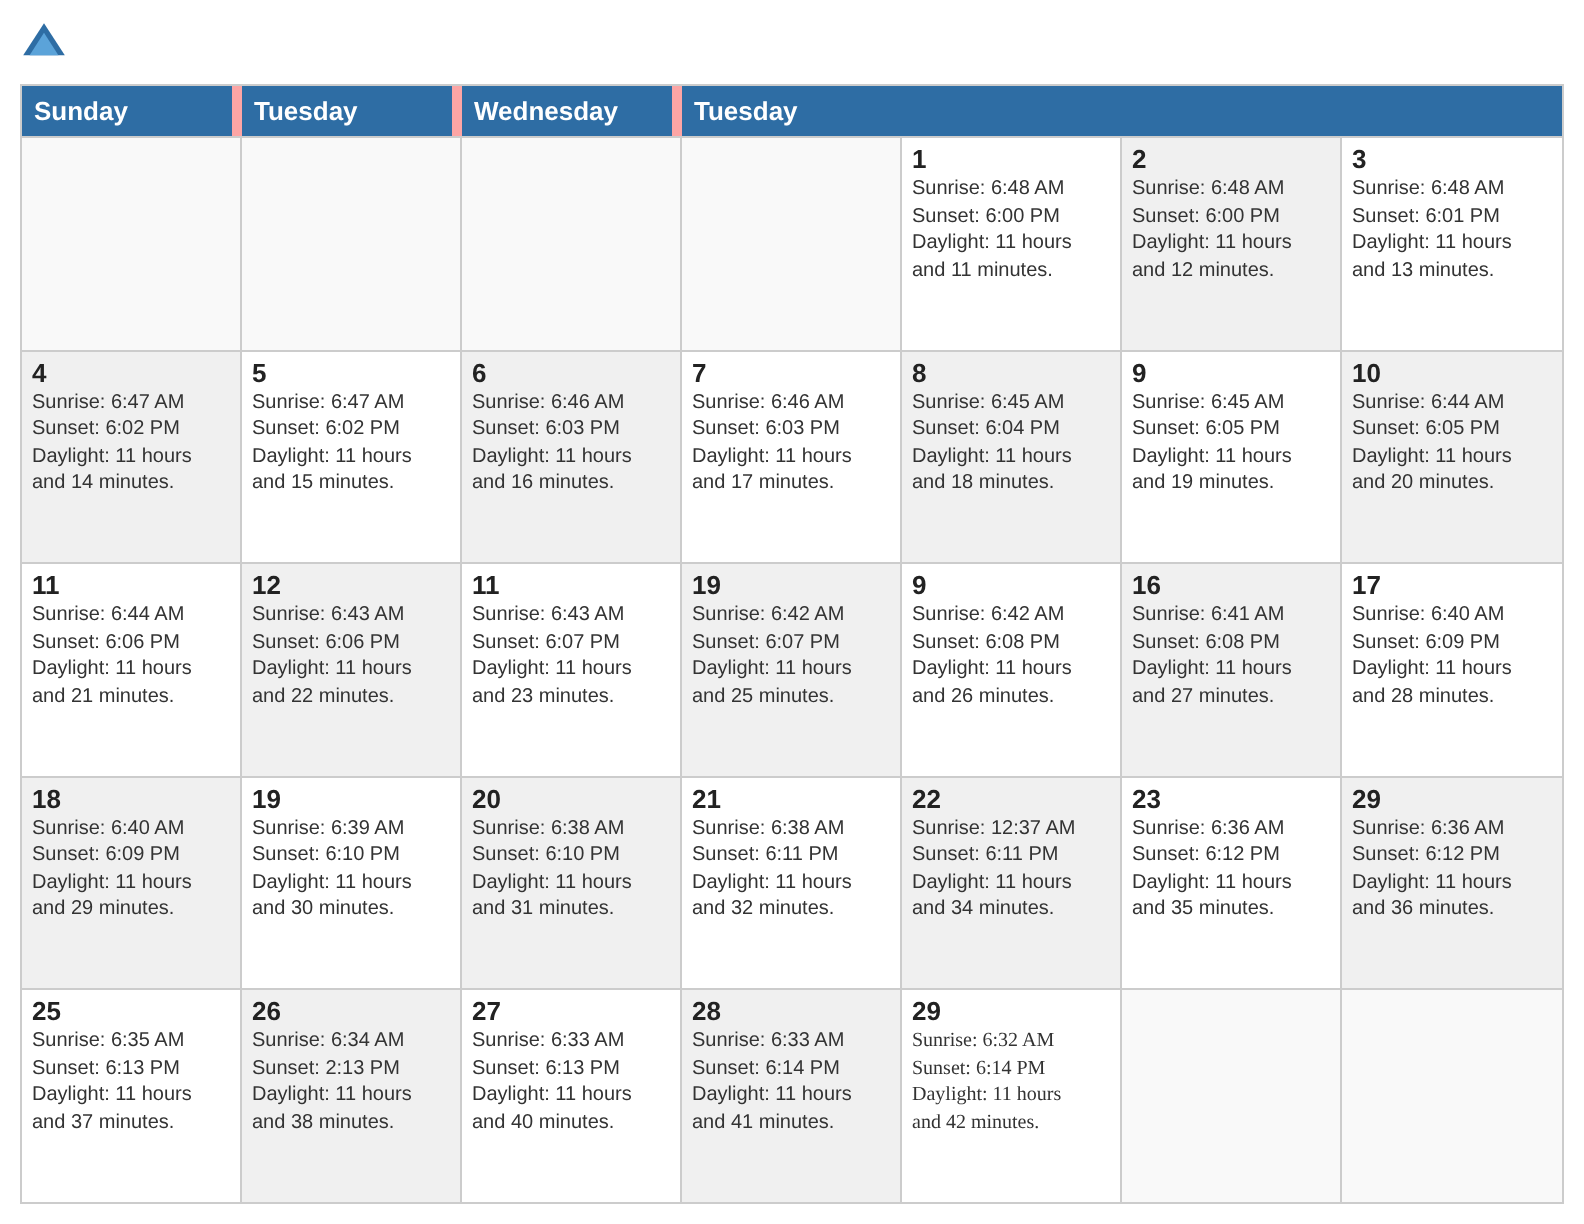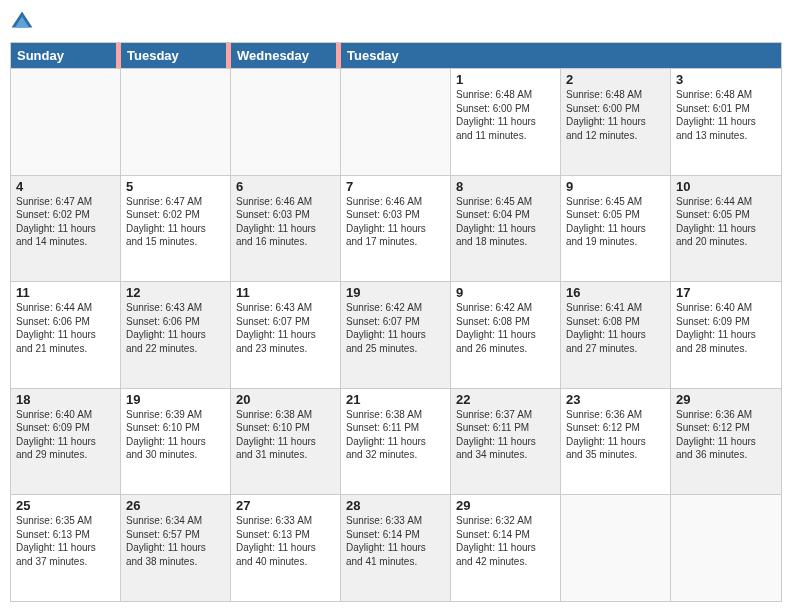--- a/index.html
+++ b/index.html
@@ -287,21 +287,21 @@
           </div>
           <div class="cal-cell">
             <div class="day-number">21</div>
             <div class="day-info" style="white-space: pre-line;">Sunrise: 6:38 AM
 Sunset: 6:11 PM
 Daylight: 11 hours
 and 32 minutes.</div>
           </div>
           <div class="cal-cell shaded">
             <div class="day-number">22</div>
-            <div class="day-info" style="white-space: pre-line;">Sunrise: 6:37 AM
+            <div class="day-info" style="white-space: pre-line;">Sunrise: 12:37 AM
 Sunset: 6:11 PM
 Daylight: 11 hours
 and 34 minutes.</div>
           </div>
           <div class="cal-cell">
             <div class="day-number">23</div>
             <div class="day-info" style="white-space: pre-line;">Sunrise: 6:36 AM
 Sunset: 6:12 PM
 Daylight: 11 hours
 and 35 minutes.</div>
@@ -318,41 +318,41 @@
           <div class="cal-cell">
             <div class="day-number">25</div>
             <div class="day-info" style="white-space: pre-line;">Sunrise: 6:35 AM
 Sunset: 6:13 PM
 Daylight: 11 hours
 and 37 minutes.</div>
           </div>
           <div class="cal-cell shaded">
             <div class="day-number">26</div>
             <div class="day-info" style="white-space: pre-line;">Sunrise: 6:34 AM
-Sunset: 6:57 PM
+Sunset: 2:13 PM
 Daylight: 11 hours
 and 38 minutes.</div>
           </div>
           <div class="cal-cell">
             <div class="day-number">27</div>
             <div class="day-info" style="white-space: pre-line;">Sunrise: 6:33 AM
 Sunset: 6:13 PM
 Daylight: 11 hours
 and 40 minutes.</div>
           </div>
           <div class="cal-cell shaded">
             <div class="day-number">28</div>
             <div class="day-info" style="white-space: pre-line;">Sunrise: 6:33 AM
 Sunset: 6:14 PM
 Daylight: 11 hours
 and 41 minutes.</div>
           </div>
           <div class="cal-cell">
             <div class="day-number">29</div>
-            <div class="day-info" style="white-space: pre-line;">Sunrise: 6:32 AM
+            <div class="day-info" style="white-space: pre-line; font-family: Liberation Serif, serif;">Sunrise: 6:32 AM
 Sunset: 6:14 PM
 Daylight: 11 hours
 and 42 minutes.</div>
           </div>
           <div class="cal-cell empty"></div>
           <div class="cal-cell empty"></div>
         </div>
       </div>
   </div>
 </div>

